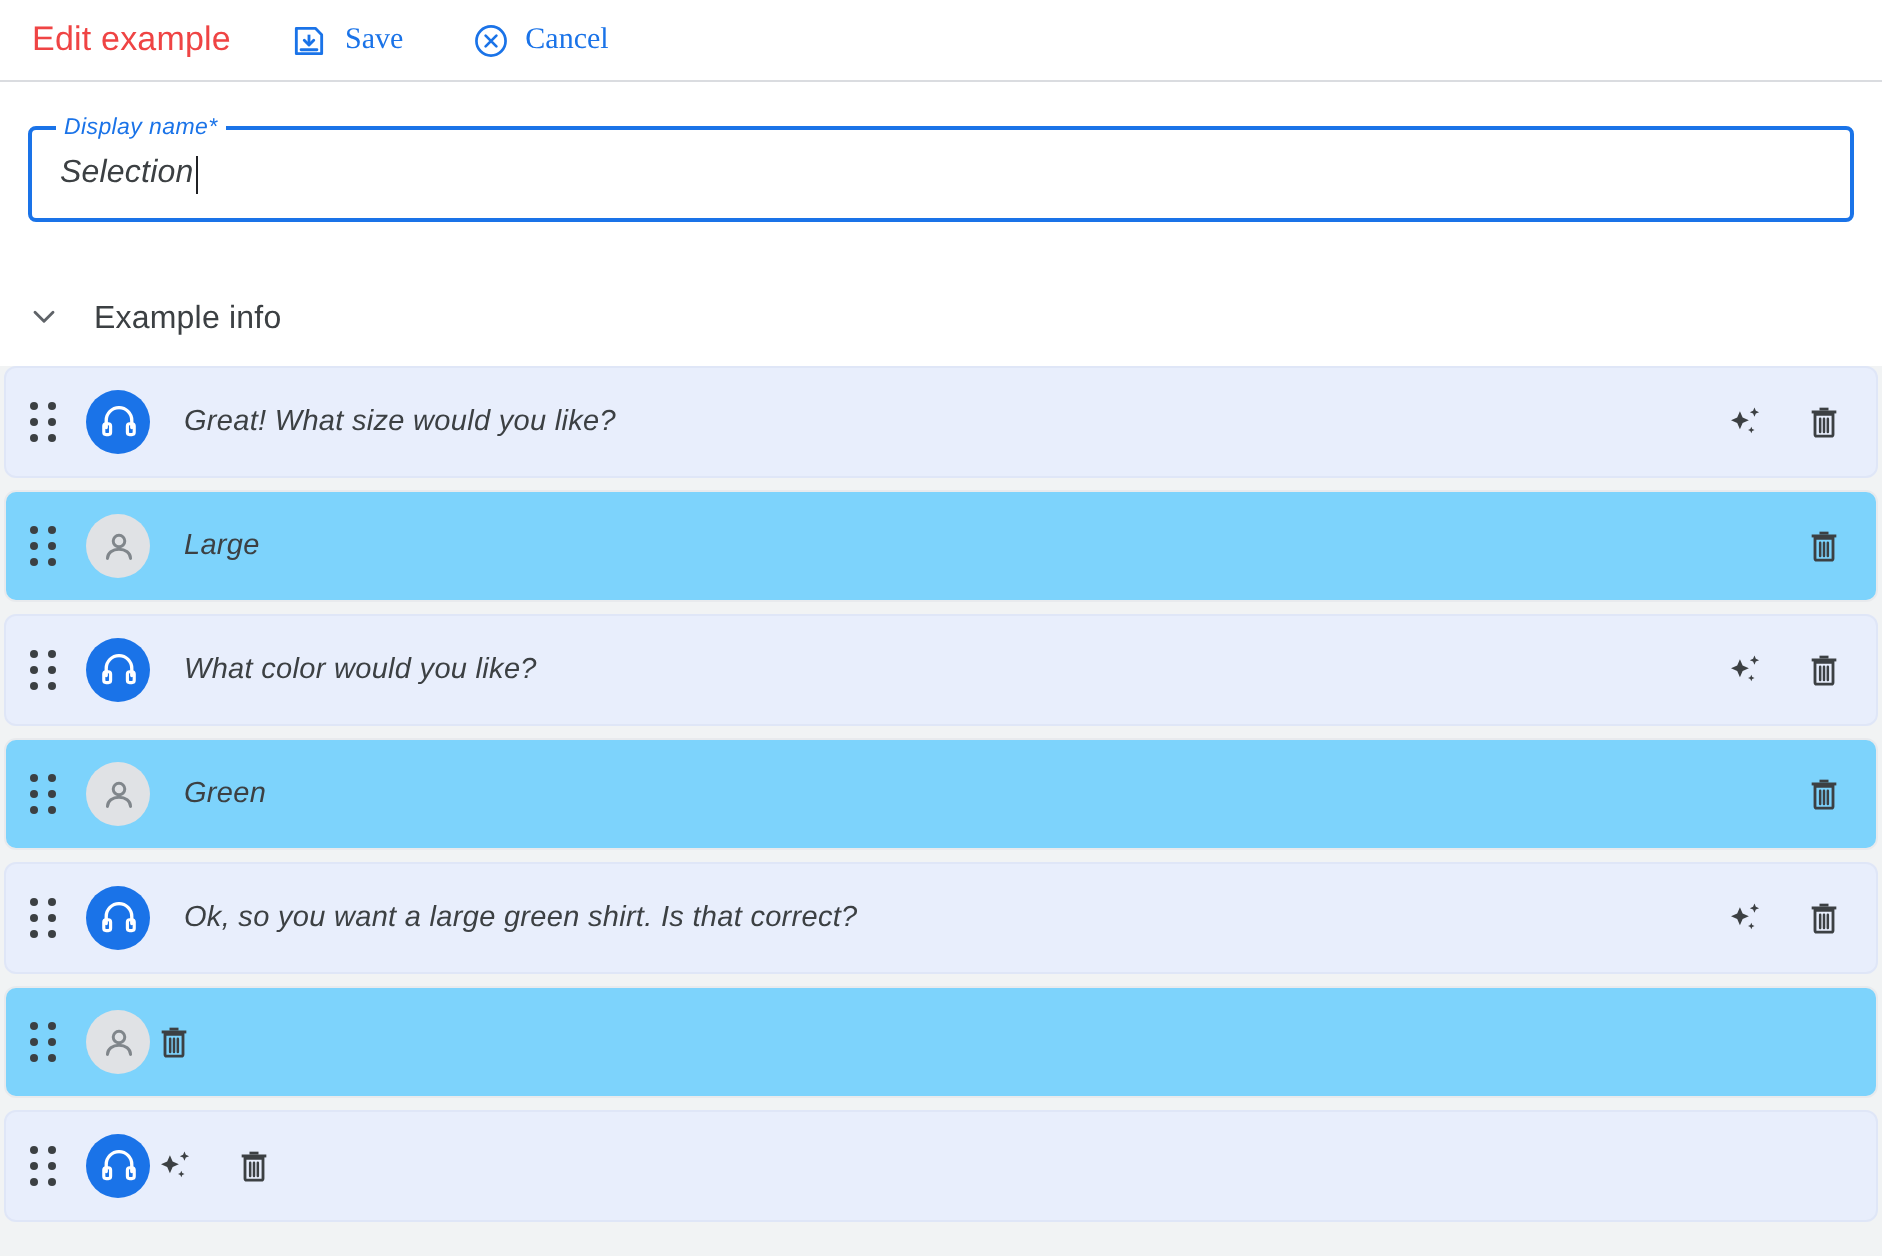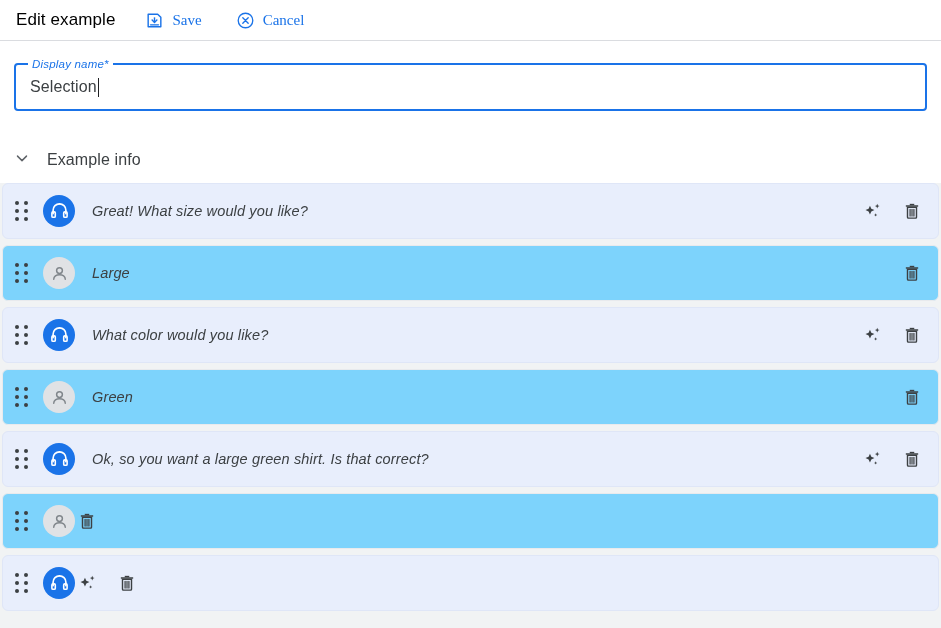--- a/index.html
+++ b/index.html
@@ -16,21 +16,21 @@
     position: relative;
     height: 41px;
     background: #ffffff;
     display: flex;
     align-items: center;
     padding-left: 16px;
     border-bottom: 1px solid #dadce0;
   }
   .page-title {
     font-size: 17px;
-    color: #000000;
+    color: #ef4444;
     letter-spacing: 0.1px;
     margin-right: 28px;
   }
   .hdr-action {
     display: flex;
     align-items: center;
     gap: 8px;
     color: #1a73e8;
     font-size: 15px;
     cursor: pointer;
@@ -66,20 +66,21 @@
     letter-spacing: 0.2px;
     font-style: italic;
   }
   .field-value-wrap {
     position: absolute;
     left: 14px;
     top: 0;
     height: 100%;
     display: flex;
     align-items: center;
+    font-style: italic;
   }
   .field-value {
     font-size: 16px;
     color: #3c4043;
     letter-spacing: 0.1px;
   }
   .caret {
     display: inline-block;
     width: 1px;
     height: 19px;

